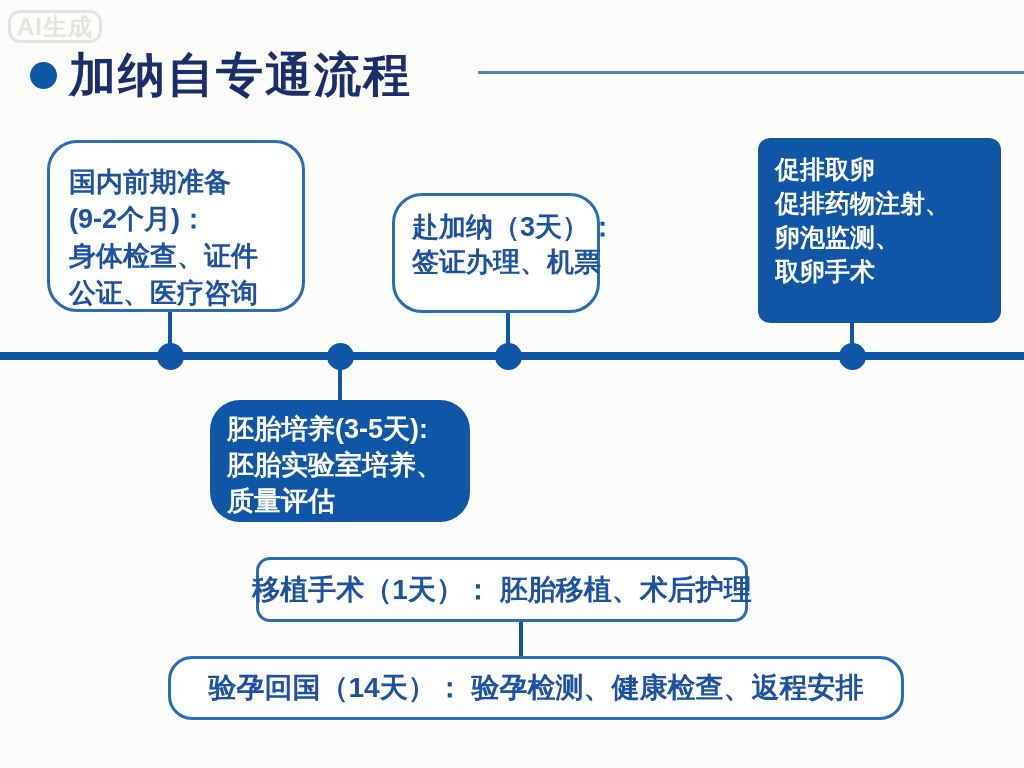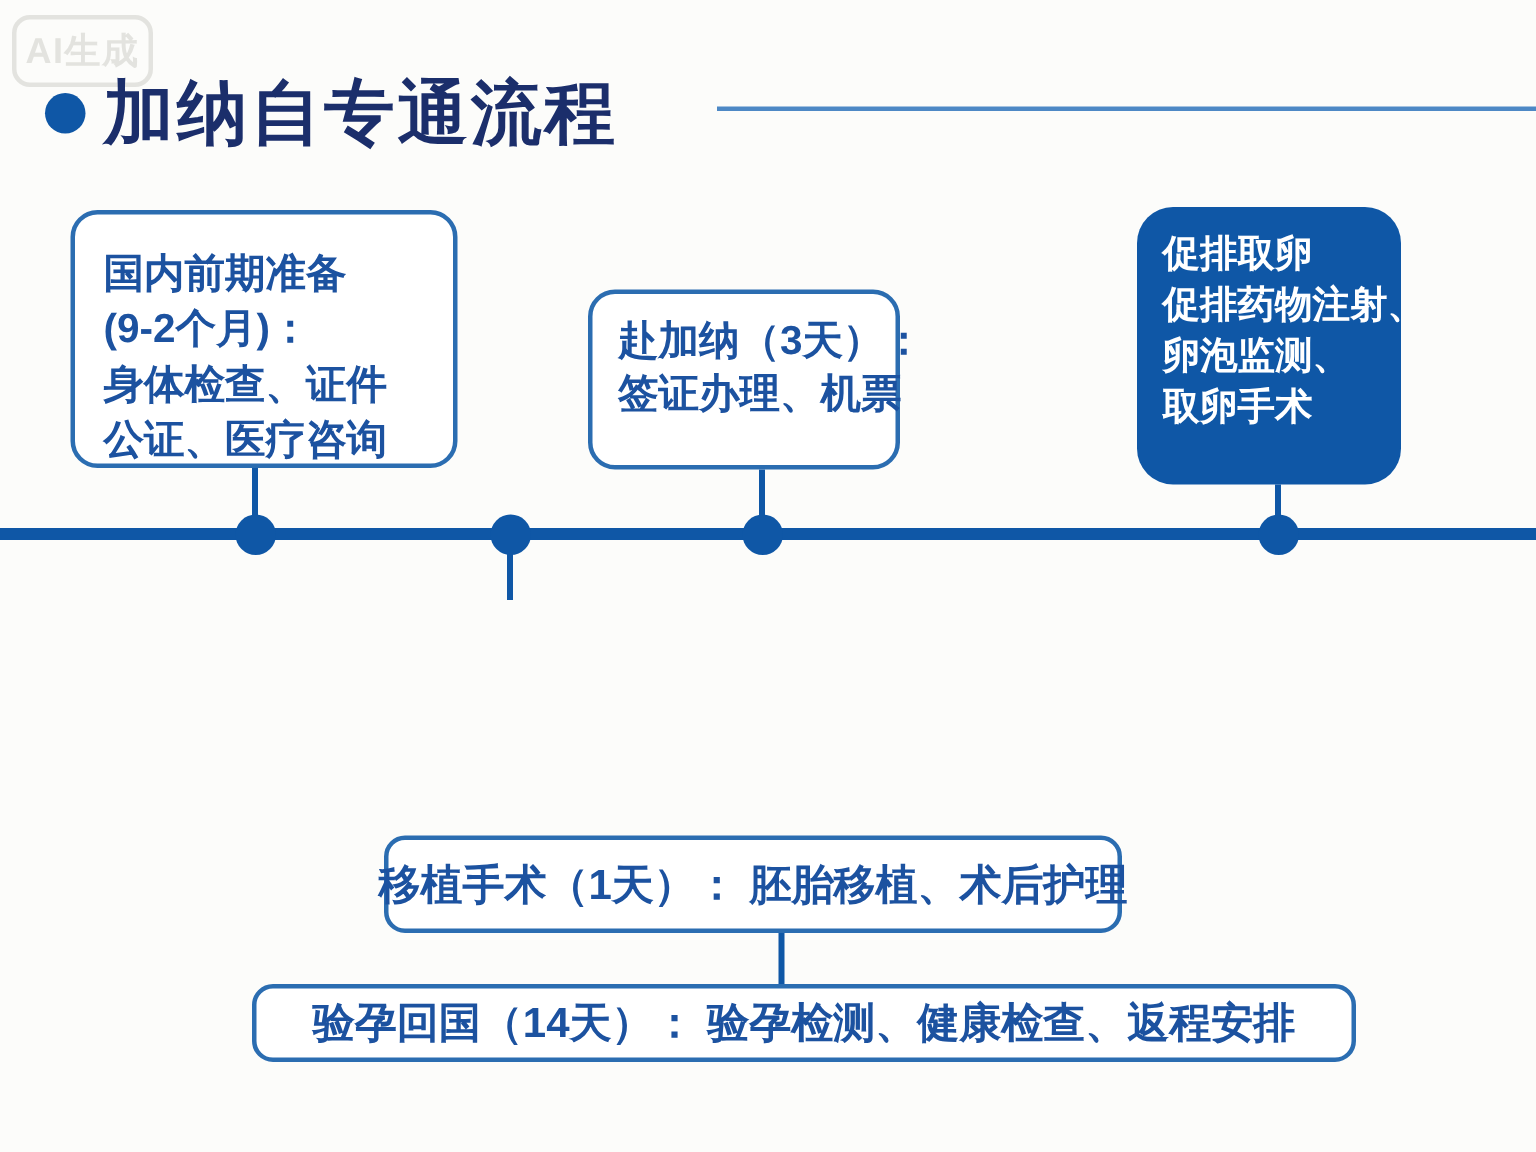--- a/index.html
+++ b/index.html
@@ -14,21 +14,21 @@
   *{margin:0;padding:0;box-sizing:border-box;}
   html,body{width:1024px;height:768px;overflow:hidden;}
   body{
     font-family:"Liberation Sans","DejaVu Sans",sans-serif;
     background:var(--bg);
   }
   .canvas{position:relative;width:1024px;height:768px;background:var(--bg);}
 
   
   .watermark{
-    position:absolute;left:8px;top:10px;width:94px;height:48px;
+    position:absolute;left:8px;top:10px;width:94px;height:33px;
     border:3px solid var(--watermark-grey);border-radius:12px;
     display:flex;align-items:center;justify-content:center;
     color:var(--watermark-grey);font-size:24px;font-weight:700;letter-spacing:1px;
   }
 
   
   .title-bullet{
     position:absolute;left:30px;top:62px;width:27px;height:27px;border-radius:50%;
     background:var(--primary-blue);
   }
@@ -49,36 +49,36 @@
   }
   .tl-dot{
     position:absolute;top:343px;width:27px;height:27px;border-radius:50%;
     background:var(--primary-blue);
   }
   .connector{
     position:absolute;width:4px;background:var(--primary-blue);
   }
 
   
-  .step-box{position:absolute;border-radius:18px;}
+  .step-box{position:absolute;border-radius:30px;}
   .step-box.outline{
     background:#ffffff;border:3px solid var(--box-border-blue);
     color:var(--box-text-blue);
   }
   .step-box.filled{
     background:var(--primary-blue);border:none;color:#ffffff;
   }
   .step-box .line{white-space:nowrap;}
 
   .box-1{left:47px;top:140px;width:258px;height:172px;padding:21px 0 0 19px;font-size:27px;font-weight:600;line-height:37px;}
   .box-2{left:392px;top:193px;width:208px;height:120px;padding:14px 0 0 17px;font-size:27px;font-weight:600;line-height:35px;}
-  .box-3{left:758px;top:138px;width:176px;height:185px;padding:14px 0 0 17px;font-size:25px;font-weight:600;line-height:34px;border-radius:24px;}
+  .box-3{left:758px;top:138px;width:243px;height:185px;padding:14px 0 0 17px;font-size:25px;font-weight:600;line-height:34px;border-radius:12px;}
   .box-4{left:210px;top:400px;width:260px;height:122px;padding:11px 0 0 17px;font-size:27px;font-weight:700;line-height:36px;}
   .box-5{left:256px;top:557px;width:492px;height:65px;font-size:28px;font-weight:600;display:flex;align-items:center;justify-content:center;border-radius:14px;}
-  .box-6{left:168px;top:656px;width:736px;height:52px;font-size:28px;font-weight:600;display:flex;align-items:center;justify-content:center;border-radius:14px;}
+  .box-6{left:168px;top:656px;width:736px;height:64px;font-size:28px;font-weight:600;display:flex;align-items:center;justify-content:center;border-radius:24px;}
 </style>
 </head>
 <body>
 
 <div class="canvas">
 
   <div class="watermark">
     <span>AI生成</span>
   </div>
 
@@ -110,20 +110,25 @@
     <div class="line">签证办理、机票</div>
   </div>
 
   <div class="step-box filled box-3">
     <div class="line">促排取卵</div>
     <div class="line">促排药物注射、</div>
     <div class="line">卵泡监测、</div>
     <div class="line">取卵手术</div>
   </div>
 
+  <div class="step-box filled box-4">
+    <div class="line">胚胎培养(3-5天):</div>
+    <div class="line">胚胎实验室培养、</div>
+    <div class="line">质量评估</div>
+  </div>
 
   <div class="step-box outline box-5">
     <div class="line">移植手术（1天）： 胚胎移植、术后护理</div>
   </div>
 
   <div class="step-box outline box-6">
     <div class="line">验孕回国（14天）： 验孕检测、健康检查、返程安排</div>
   </div>
 
 </div>

